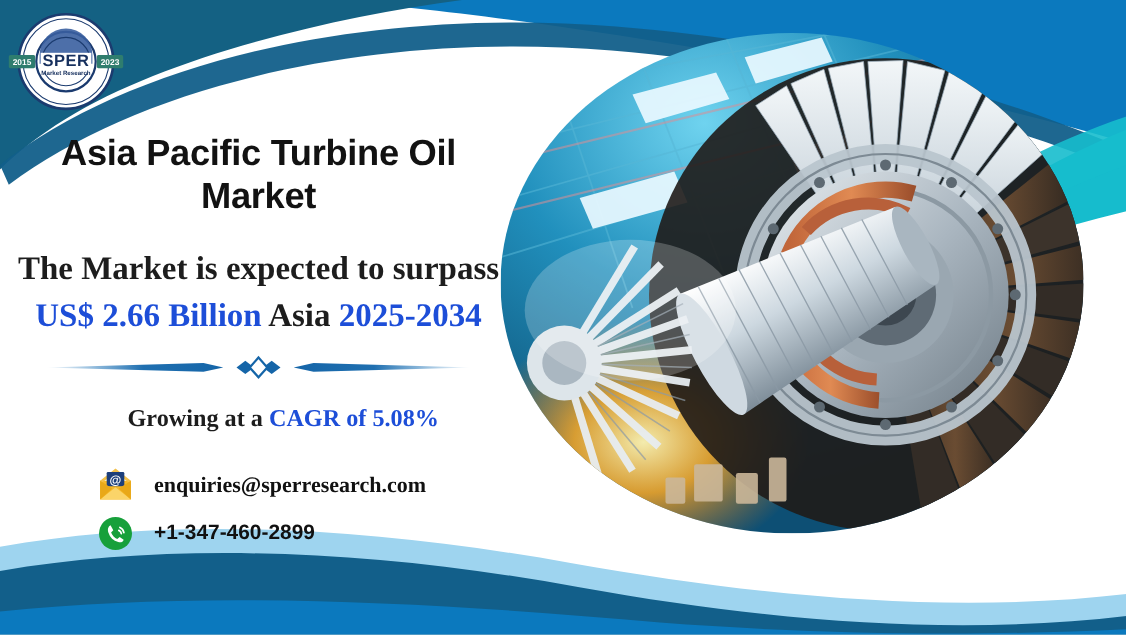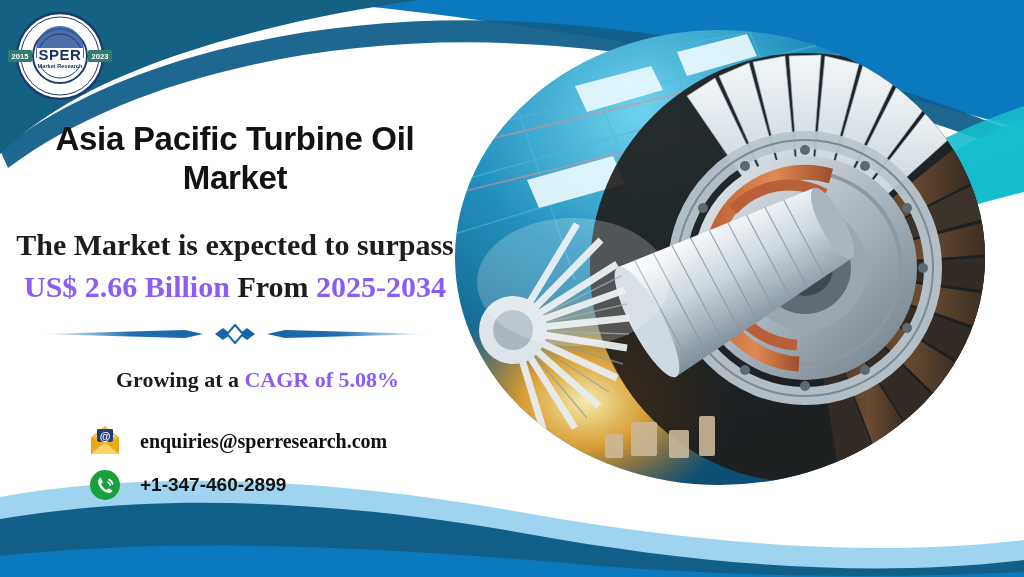--- a/index.html
+++ b/index.html
@@ -31,21 +31,21 @@
   #title {
     font-size:33px; font-weight:bold; color:#121212;
     line-height:1.18; letter-spacing:-0.3px;
     padding:0 34px;
   }
   #subtitle-block {
     margin-top:26px;
     font-family:"Liberation Serif", serif;
   }
   .sub-line { font-size:30px; font-weight:bold; color:#1d1d1d; line-height:1.42; }
-  .blue { color:#8b5cf6; }
+  .blue { color:#1d4ed8; }
   #divider-wrap { margin-top:14px; display:flex; justify-content:center; }
   #cagr-line {
     margin-top:22px; font-size:22px; font-weight:bold; color:#1d1d1d;
     font-family:"Liberation Serif", serif;
     margin-left:45px;
   }
   #contacts { margin-top:26px; padding-left:88px; text-align:left; }
   .contact-row { display:flex; align-items:center; height:44px; }
   .contact-ico { width:34px; height:34px; flex:0 0 34px; margin-right:18px; }
   .contact-txt {
@@ -314,21 +314,21 @@
   </div>
 
   <div id="content">
 
     <div id="title">Asia Pacific Turbine Oil Market</div>
 
     <div id="subtitle-block">
       <div class="sub-line">The Market is expected to surpass</div>
       <div class="sub-line">
         <span class="blue">US$ 2.66 Billion</span>
-        <span>From</span>
+        <span>Asia</span>
         <span class="blue">2025-2034</span>
       </div>
     </div>
 
     <div id="divider-wrap">
       <svg width="400" height="22" viewBox="0 0 400 22">
         <defs>
           <linearGradient id="dl" x1="0" y1="0" x2="1" y2="0">
             <stop offset="0%" stop-color="#2a7fc1" stop-opacity="0"></stop>
             <stop offset="55%" stop-color="#1f6fb0" stop-opacity="1"></stop>

